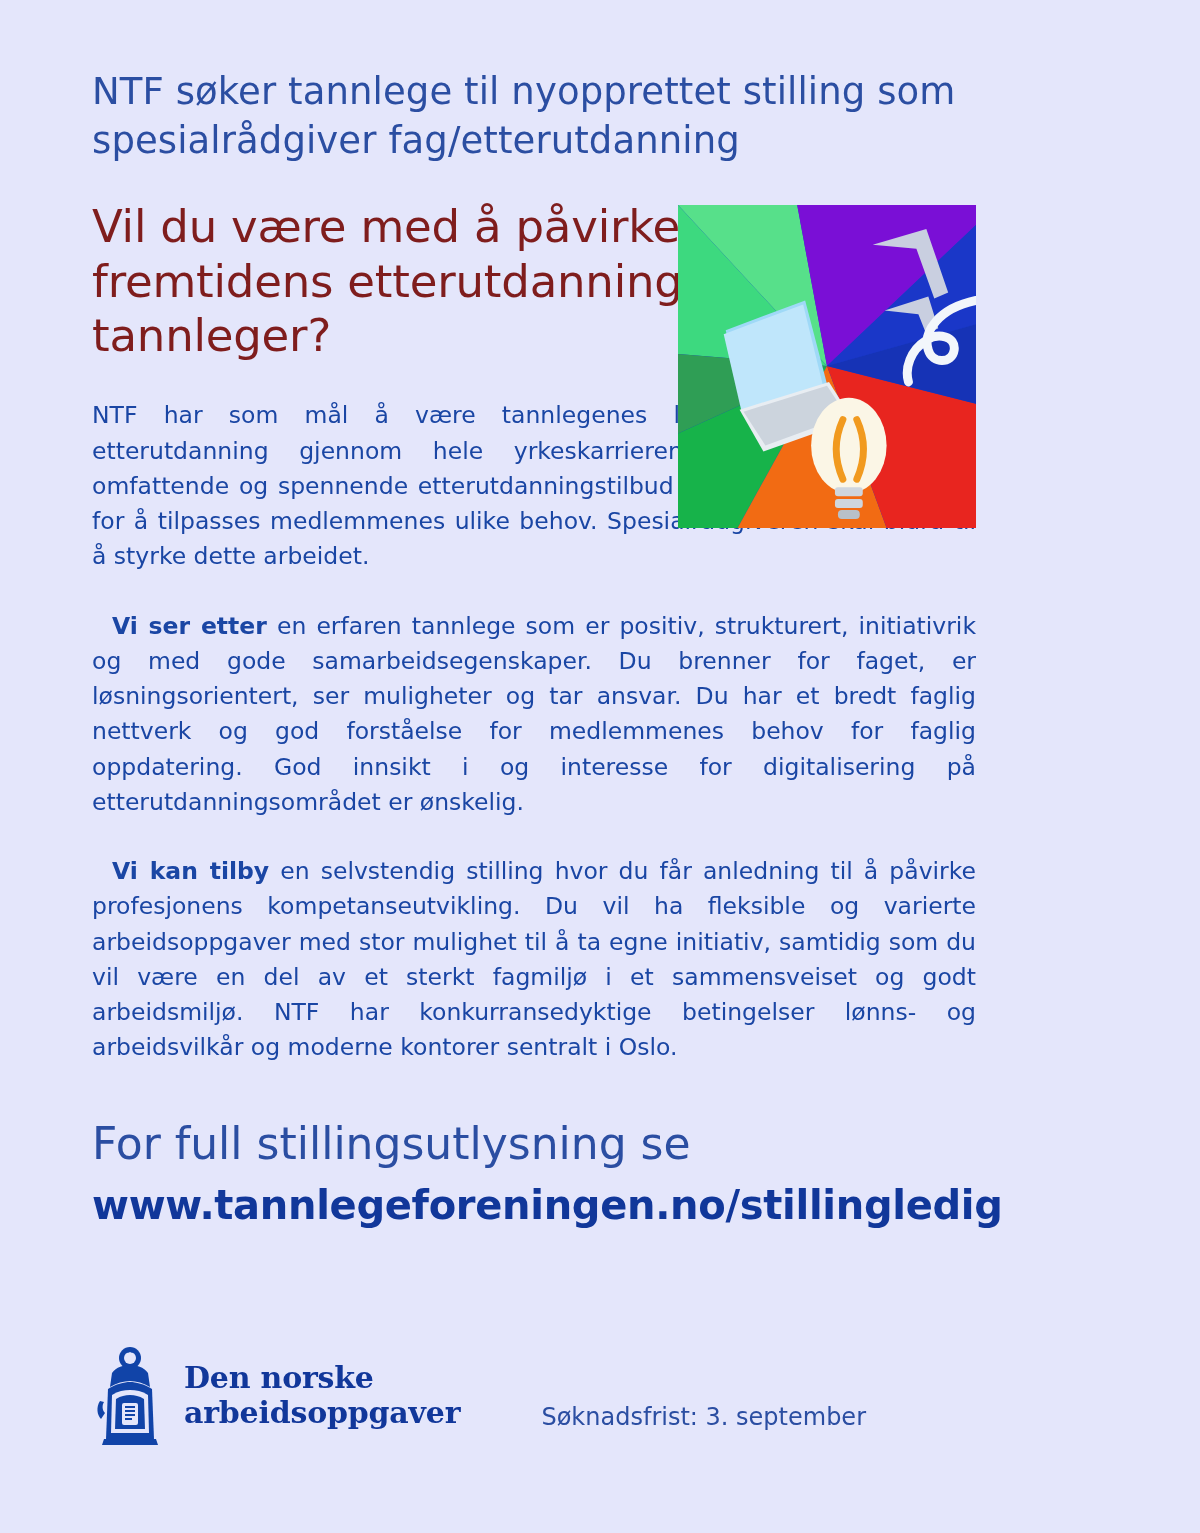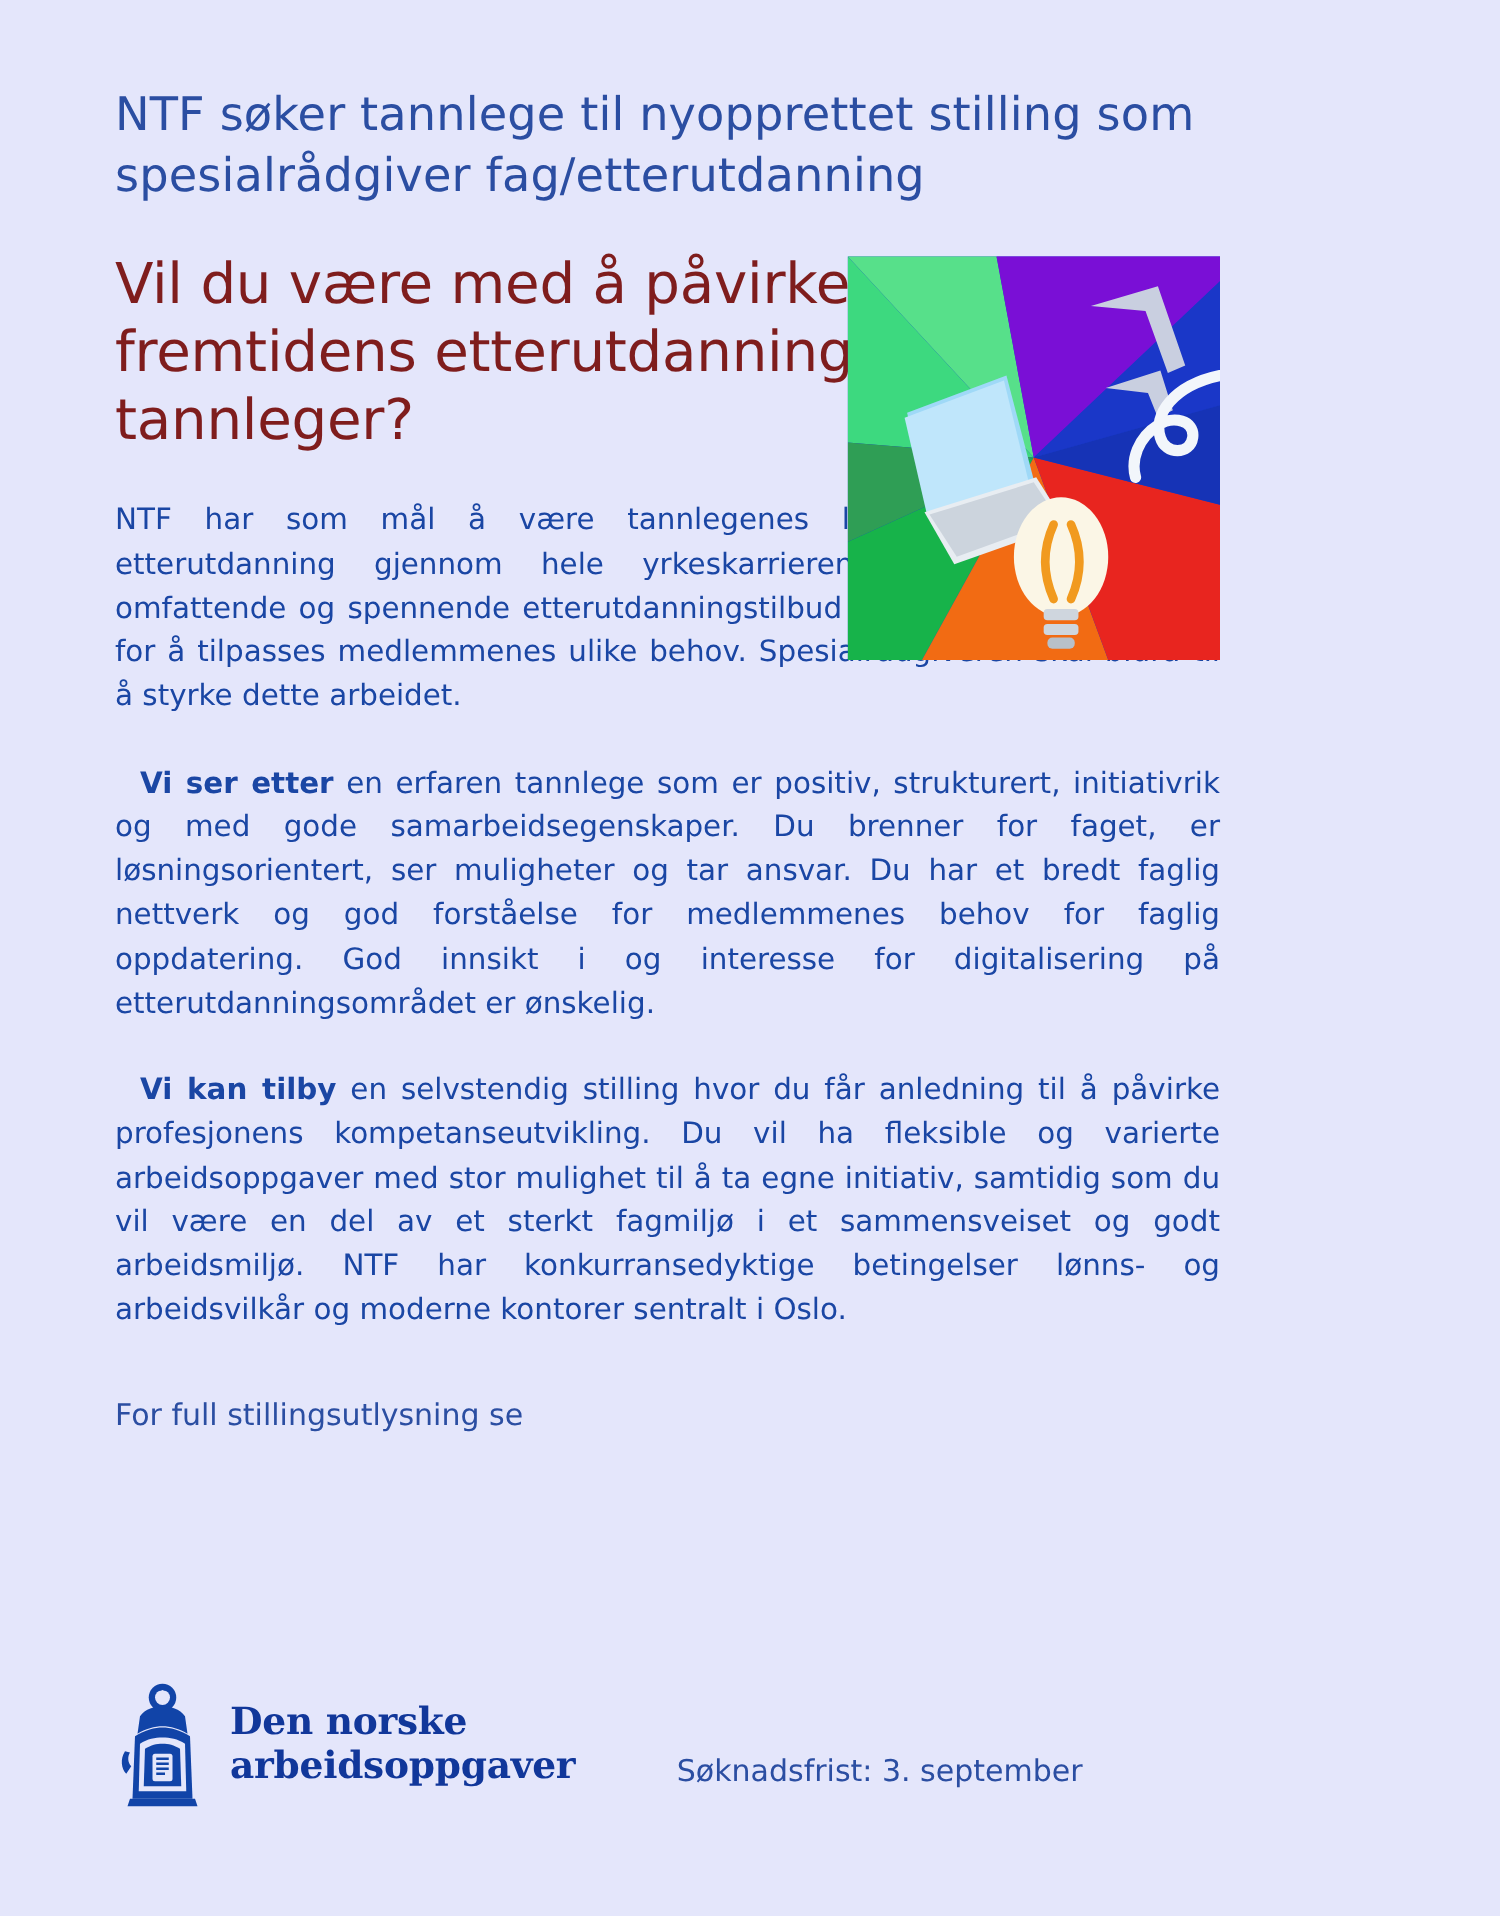--- a/index.html
+++ b/index.html
@@ -71,21 +71,21 @@
     max-width: 1016px;
   }
   .body-copy p:last-child { margin-bottom: 0; }
   .body-copy b { font-weight: 700; margin-left: 20px; }
 
   
   .cta {
     margin-top: 52px;
   }
   .cta-lead {
-    font-size: 24px;
+    font-size: 44px;
     line-height: 1.2;
     color: #2b4ea2;
     font-weight: 400;
     margin: 0 0 12px 0;
   }
   .cta-url {
     font-size: 40px;
     font-weight: 700;
     color: #11379a;
     letter-spacing: -0.3px;
@@ -193,20 +193,21 @@
     <p>
       <b>Vi ser etter</b><span> en erfaren tannlege som er positiv, strukturert, initiativrik og med gode samarbeidsegenskaper. Du brenner for faget, er løsningsorientert, ser muligheter og tar ansvar. Du har et bredt faglig nettverk og god forståelse for medlemmenes behov for faglig oppdatering. God innsikt i og interesse for digitalisering på etterutdanningsområdet er ønskelig.</span>
     </p>
     <p>
       <b>Vi kan tilby</b><span> en selvstendig stilling hvor du får anledning til å påvirke profesjonens kompetanseutvikling. Du vil ha fleksible og varierte arbeidsoppgaver med stor mulighet til å ta egne initiativ, samtidig som du vil være en del av et sterkt fagmiljø i et sammensveiset og godt arbeidsmiljø. NTF har konkurransedyktige betingelser lønns- og arbeidsvilkår og moderne kontorer sentralt i Oslo.</span>
     </p>
   </div>
 
   <div class="cta">
     <p class="cta-lead">For full stillingsutlysning se</p>
+    <p class="cta-url">www.tannlegeforeningen.no/stillingledig</p>
   </div>
 
   <div class="footer">
     <div class="brand">
       <div class="brand-mark">
         <svg viewBox="0 0 76 104" width="76" height="104" xmlns="http://www.w3.org/2000/svg" aria-hidden="true">
           <g fill="#1144a8">
             <circle cx="38" cy="15" r="11"></circle>
             <circle cx="38" cy="15" r="6" fill="#e4e6fb"></circle>
             <path d="M38 4 L41 10 L38 9 L35 10 Z"></path>

